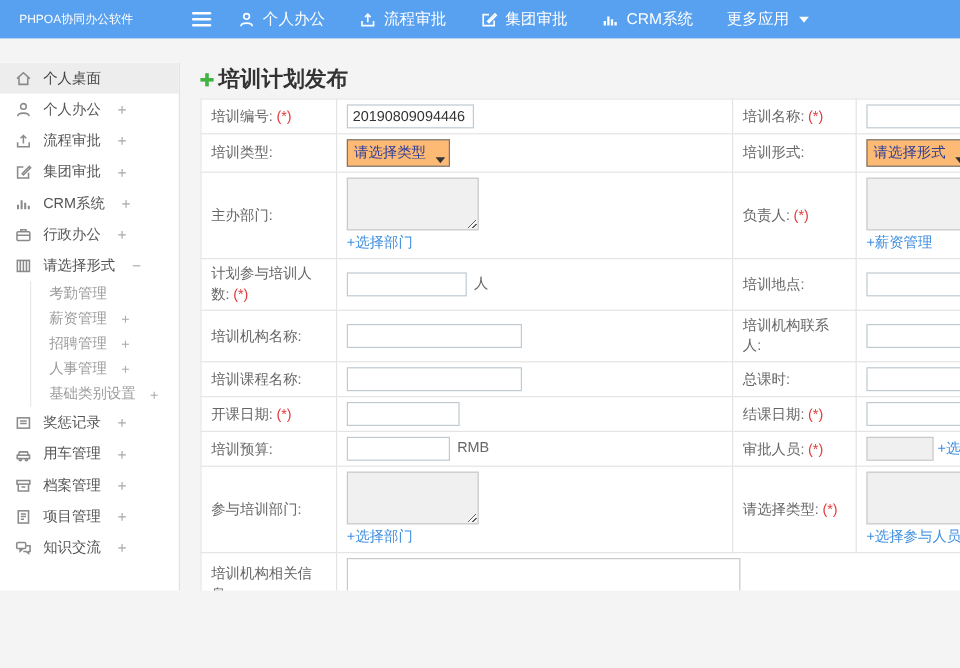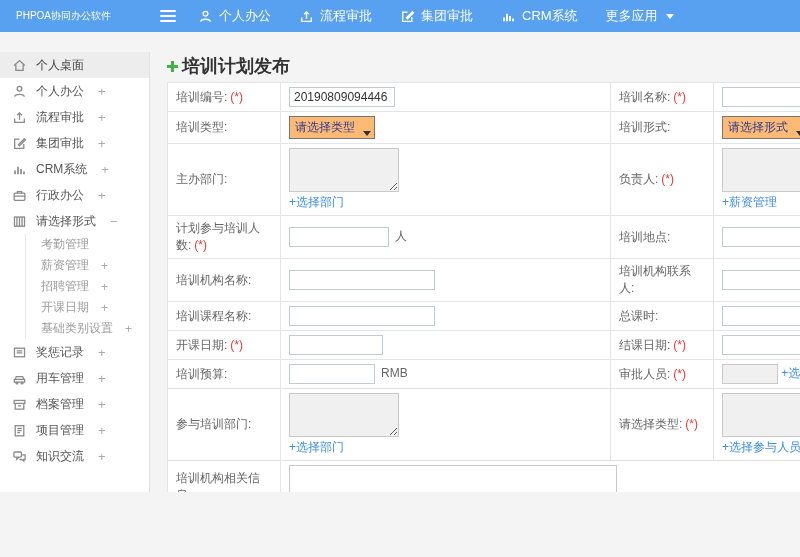--- a/index.html
+++ b/index.html
@@ -173,21 +173,21 @@
       </div>
       <div class="sub-item">
         <span>薪资管理</span>
           <span class="exp">+</span>
       </div>
       <div class="sub-item">
         <span>招聘管理</span>
           <span class="exp">+</span>
       </div>
       <div class="sub-item">
-        <span>开课日期</span>
+        <span>人事管理</span>
           <span class="exp">+</span>
       </div>
       <div class="sub-item">
         <span>基础类别设置</span>
           <span class="exp">+</span>
       </div>
     </div>
     <div class="side-item">
       <span class="sicon">
           <svg class="icn" width="15" height="15" viewBox="0 0 14 14">

